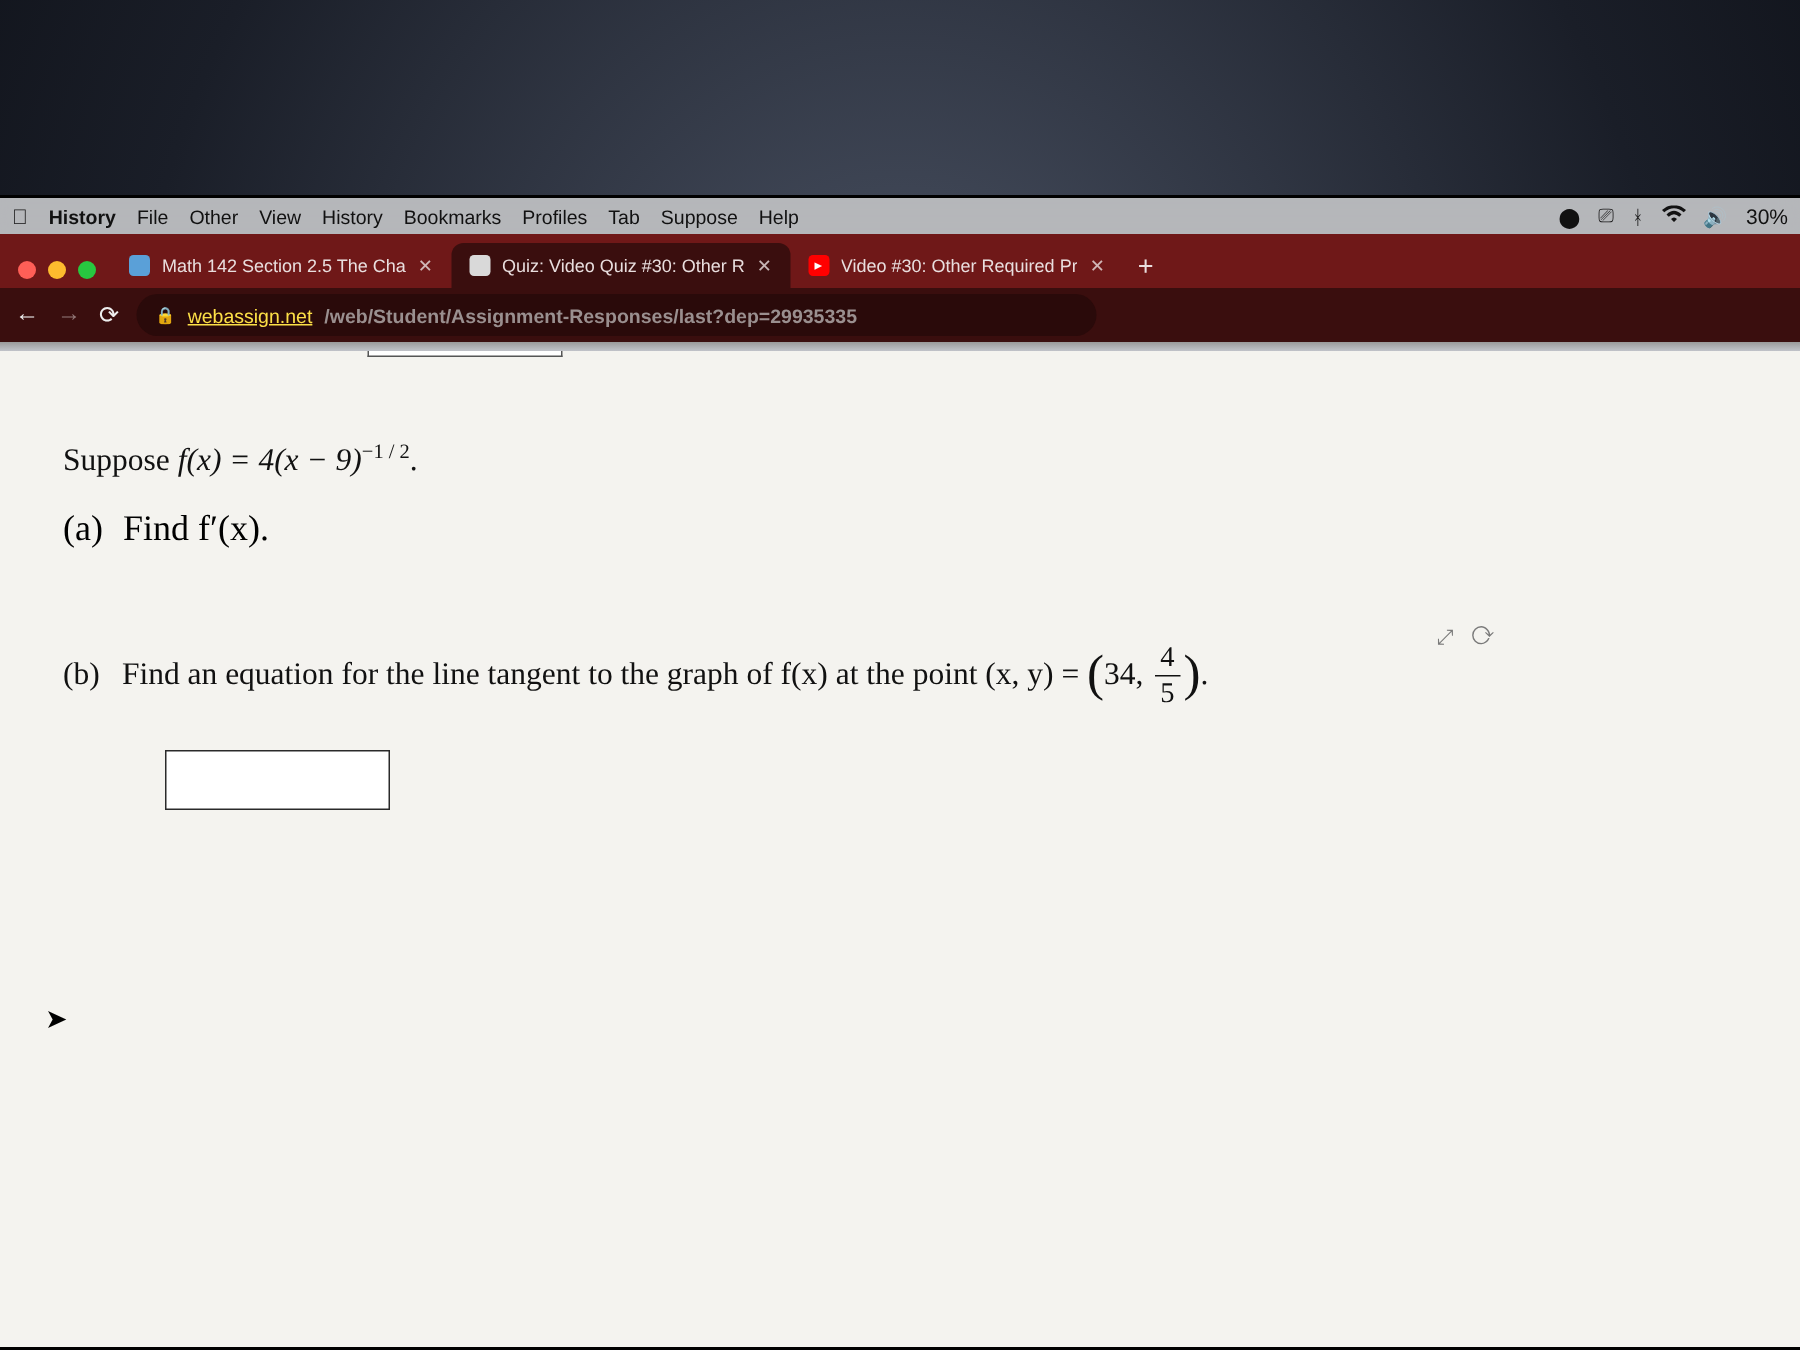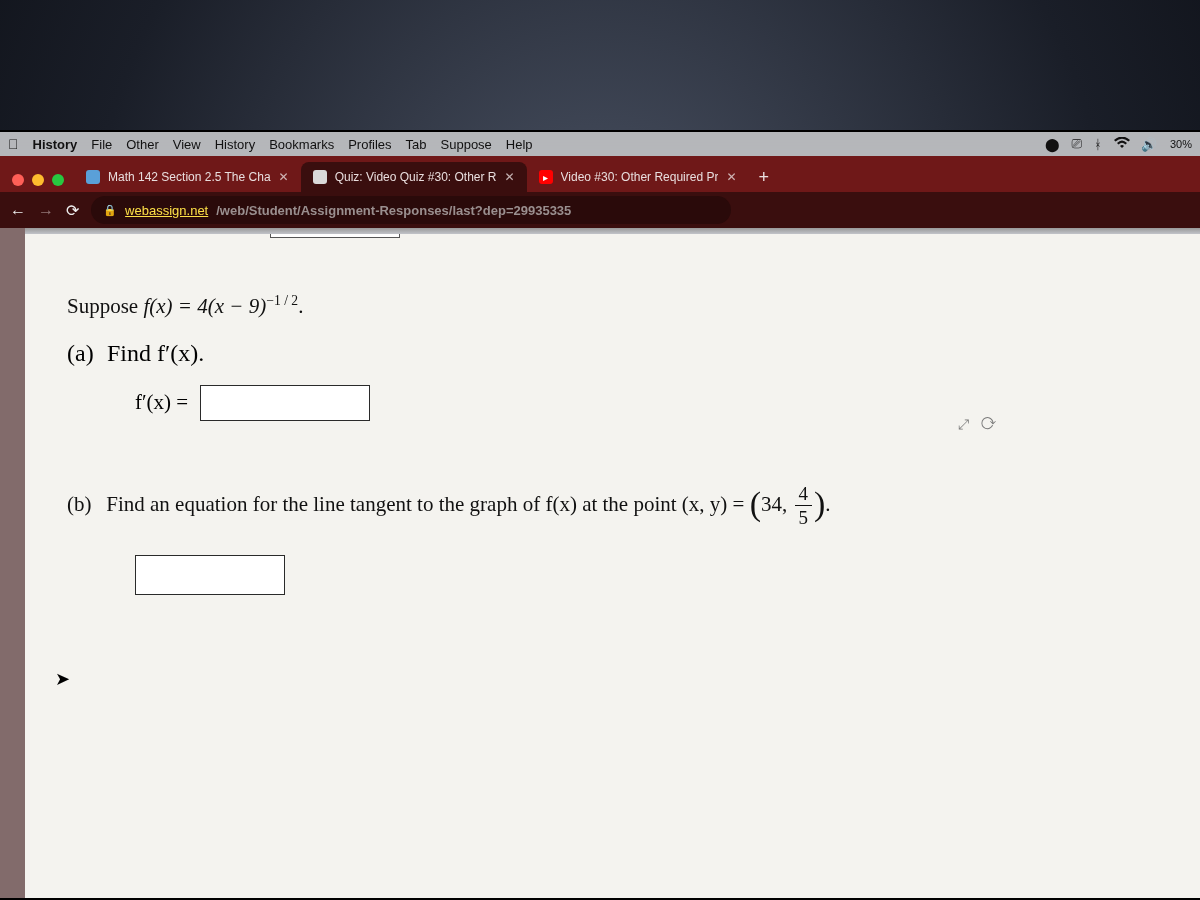--- a/index.html
+++ b/index.html
@@ -8,21 +8,21 @@
 
   .screen-wrap { position: absolute; top: 130px; left: 0; right: 0; bottom: 0; background: #7b7e84; border-top: 2px solid #000; border-bottom: 2px solid #000; }
 
   
   .menubar { display:flex; align-items:center; height:24px; background: rgba(230,230,232,0.55); backdrop-filter: blur(6px); font-size:13px; padding: 0 8px; gap:14px; color:#111; }
   .menubar .apple { font-size:14px; }
   .menubar .app-name { font-weight:600; }
   .menubar .menu-item { cursor:default; }
   .menubar .spacer { flex:1; }
   .menubar .status { display:flex; gap:12px; align-items:center; font-size:13px; }
-  .menubar .battery { font-size:11px; }
+  .menubar .battery { font-size:14px; }
 
   
   .chrome { position:absolute; top:24px; left:0; right:0; bottom:0; background:#826b6b; display:flex; flex-direction:column; }
   .tabstrip { height:36px; background:#6f1818; display:flex; align-items:flex-end; padding:4px 6px 0 6px; gap:0; }
   .traffic { display:flex; gap:8px; align-items:center; padding:0 10px 6px 6px; }
   .traffic .dot { width:12px; height:12px; border-radius:50%; }
   .dot.red{background:#ff5f57;} .dot.yellow{background:#febc2e;} .dot.green{background:#28c840;}
   .tab { display:flex; align-items:center; gap:8px; height:30px; padding:0 12px; font-size:12px; color:#e9dede; max-width:230px; border-radius:8px 8px 0 0; cursor:default; }
   .tab.active { background:#3a0e0e;justify-content:flex-end; }
   .tab .favicon { width:14px; height:14px; border-radius:3px; display:flex; align-items:center; justify-content:center; font-size:10px; }
@@ -32,21 +32,21 @@
 
   .addrrow { height:36px; background:#3a0e0e; display:flex; align-items:center; padding:0 10px; gap:12px; }
   .navbtn { color:#cbb; font-size:16px; opacity:.6; }
   .navbtn.enabled{opacity:1; color:#eee;}
   .omnibox { flex:0 0 auto; width:640px; height:28px; border-radius:14px; background:#2a0a0a; display:flex; align-items:center; padding:0 12px; gap:8px; font-size:13px; color:#ddd; }
   .omnibox .lock{font-size:11px; color:#bbb;}
   .omnibox .host{color:#fde047;text-decoration:underline;}
   .omnibox .path{color:#9a8f8f;font-weight:bold;}
 
   
-  .viewport { flex:1; background:#c1c3c9; position:relative; overflow:hidden;margin-left:25px; }
+  .viewport { flex:1; background:#c1c3c9; position:relative; overflow:hidden; }
   .toolbar-shadow { height:6px; background:linear-gradient(#999, transparent); }
 
   .assignment { background:#f4f3ef; margin:0 0 0 0; padding:28px 42px 600px 42px; min-height:100%; }
   .small-input-stub { position:absolute; top:0px; left:245px; width:130px; height:4px; border:1px solid #555; border-top:none; background:#fff; }
 
   .qtext { font-family: Georgia, "Times New Roman", serif; font-size:21px; color:#111; line-height:1.8; }
   .qtext .fn-i { font-style:italic; }
   .qtext sup { font-size:.65em; }
   .part-label { font-family: Georgia, serif; font-size:24px; margin-top:14px; }
   .part-label .letter { display:inline-block; width:34px; }
@@ -142,24 +142,20 @@
         <p class="qtext" style="margin-top:26px;">
           <span>Suppose </span>
           <span class="fn-i">f(x) = 4(x − 9)</span><sup>−1 / 2</sup><span>.</span>
         </p>
 
         <p class="part-label">
           <span class="letter">(a)</span>
           <span>Find <span class="fn-i">f′</span>(<span class="fn-i">x</span>).</span>
         </p>
 
-        <div class="answer-line">
-          <span class="fn-i">f′(x) =</span>
-          <span class="answer-box"></span>
-        </div>
 
         <div class="part-b">
           <p class="tangent-text">
             <span class="letter" style="display:inline-block;width:34px;">(b)</span>
             <span>Find an equation for the line tangent to the graph of </span><span class="fn-i">f(x)</span><span> at the point </span><span class="fn-i">(x, y)</span><span> = </span><span class="bigparen">(</span><span>34</span>, <span class="frac"><span class="num">4</span><span class="den">5</span></span><span class="bigparen">)</span><span>.</span>
           </p>
           <div class="answer-b">
             <span class="answer-box small"></span>
           </div>
         </div>

